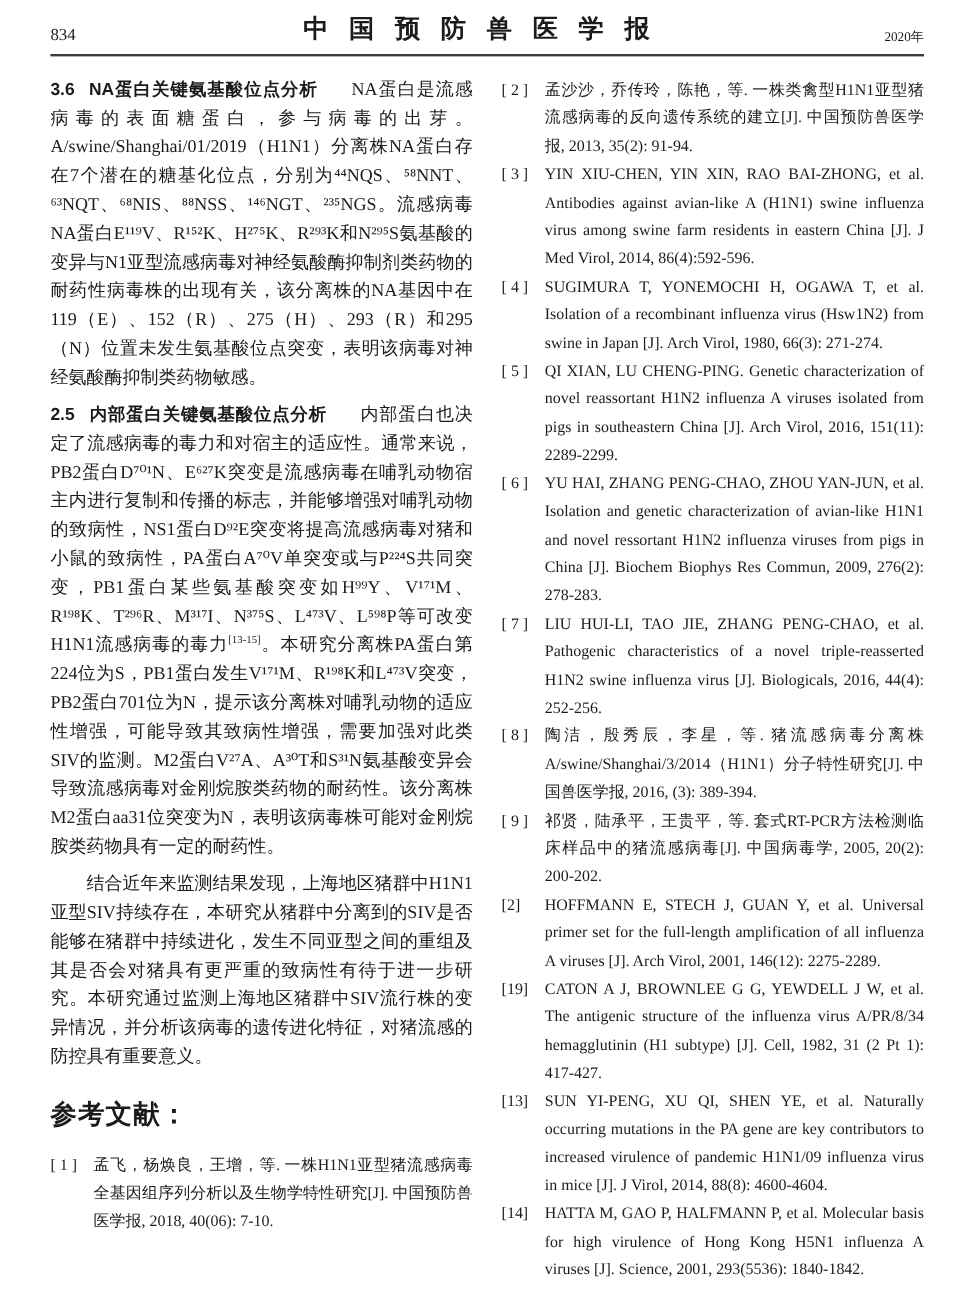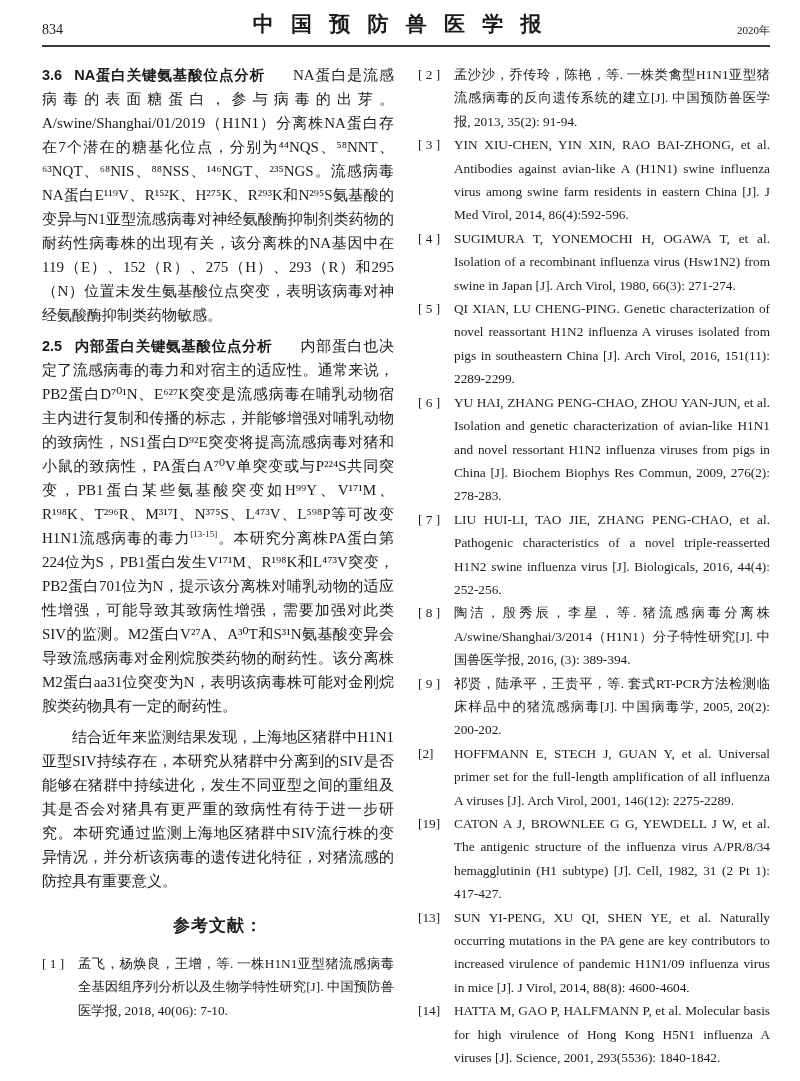--- a/index.html
+++ b/index.html
@@ -28,22 +28,22 @@
   .sec-num, .sec-title {
     font-family: "Liberation Sans", "DejaVu Sans", sans-serif;
     font-weight: bold; font-size: 14.5px;
   }
   .sec-num { margin-right: 12px; }
   .sec-title { margin-right: 28px; }
   sup.cite { font-size: 9px; line-height: 0; }
   .conclusion { text-indent: 2em; }
   .refs-heading {
     font-family: "Liberation Sans", "DejaVu Sans", sans-serif;
-    font-size: 17px; font-weight: bold; letter-spacing: 1px;
-    margin-top: 21px; margin-bottom: 15px; text-align: center;
+    font-size: 22px; font-weight: bold; letter-spacing: 1px;
+    margin-top: 21px; margin-bottom: 15px;
   }
   
   .ref-list { }
   .ref-item {
     position: relative; padding-left: 36px;
     font-size: 13.3px; line-height: 23.4px; text-align: justify;
     text-justify: inter-ideograph;
   }
   .ref-label { position: absolute; left: 0; top: 0; white-space: pre; }
 </style>

